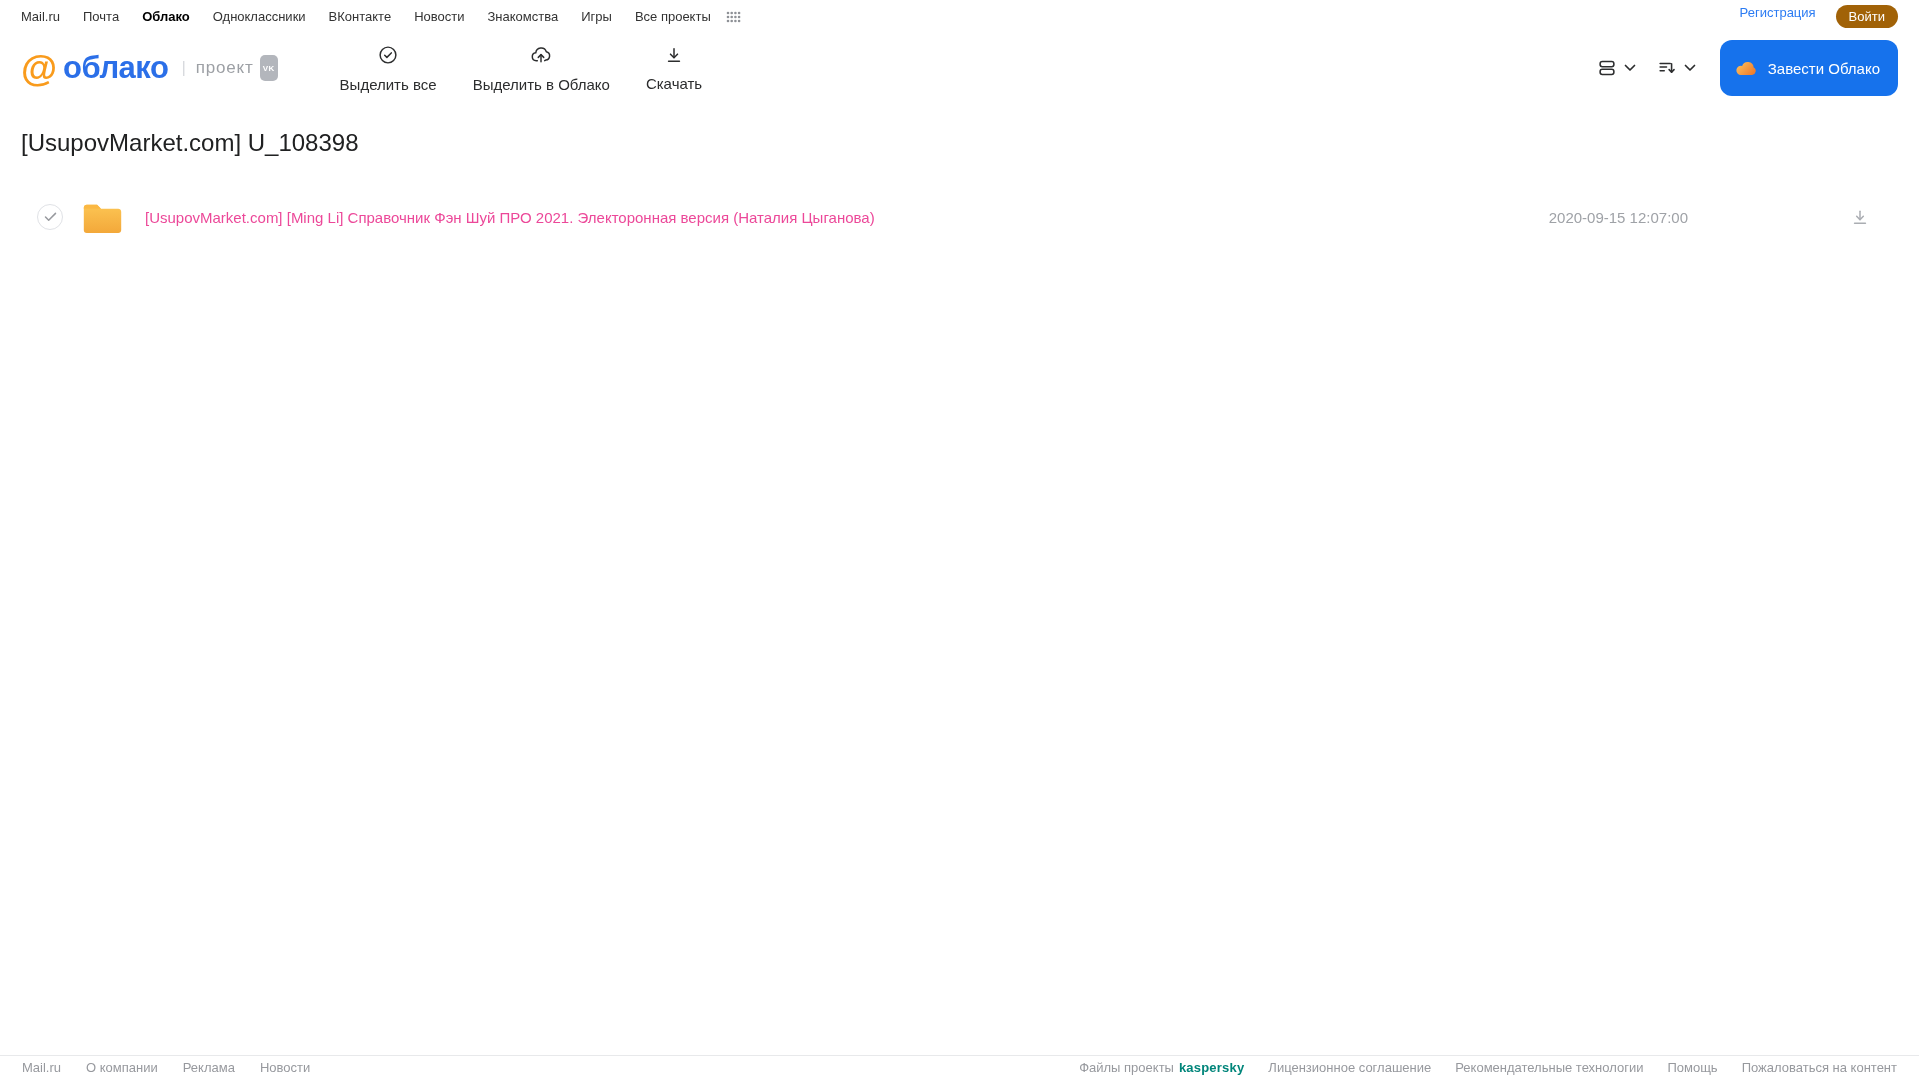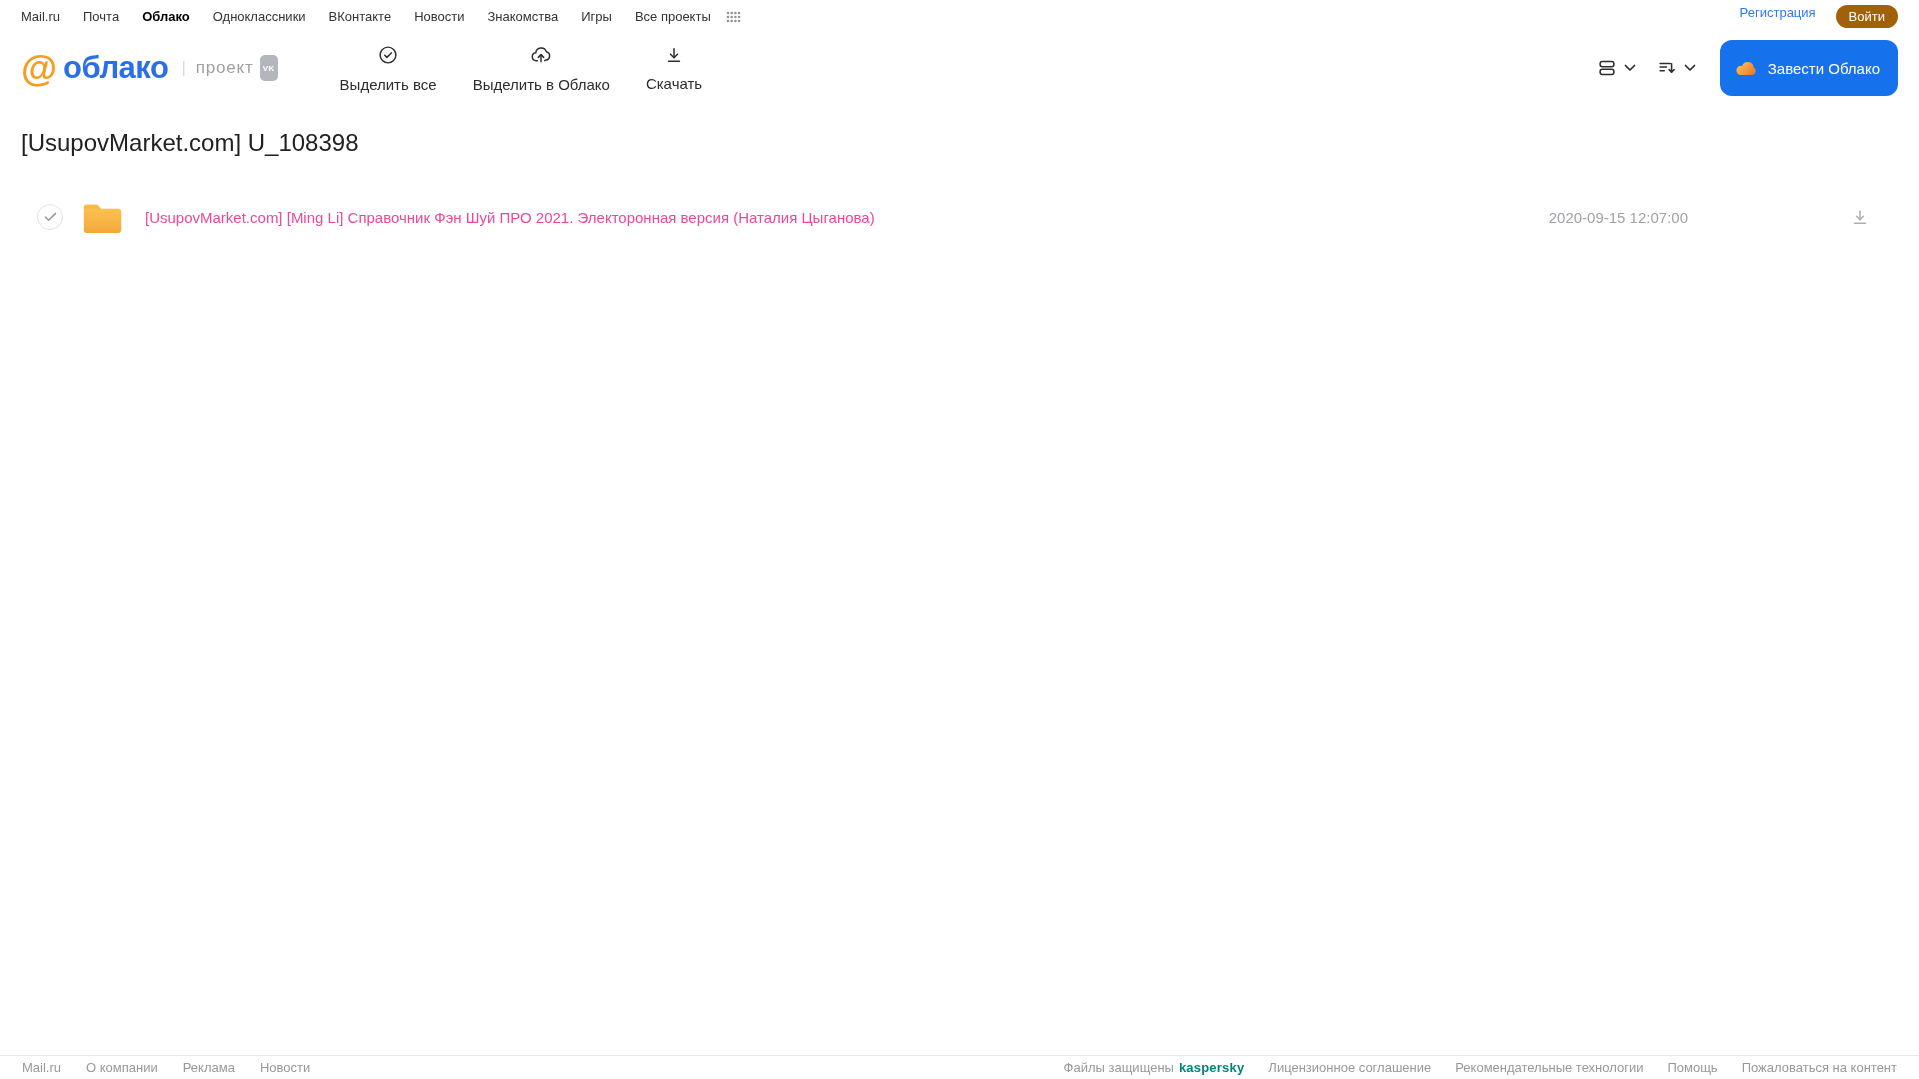--- a/index.html
+++ b/index.html
@@ -223,21 +223,21 @@
 
 <footer class="footer">
   <div class="footer-left">
     <a>Mail.ru</a>
     <a>О компании</a>
     <a>Реклама</a>
     <a>Новости</a>
   </div>
   <div class="footer-right">
     <span class="protected">
-      <span>Файлы защищены</span>
+      <span>Файлы проекты</span>
       <span class="kaspersky">kaspersky</span>
     </span>
     <a>Лицензионное соглашение</a>
     <a>Рекомендательные технологии</a>
     <a>Помощь</a>
     <a>Пожаловаться на контент</a>
   </div>
 </footer>
 
 </body></html>

